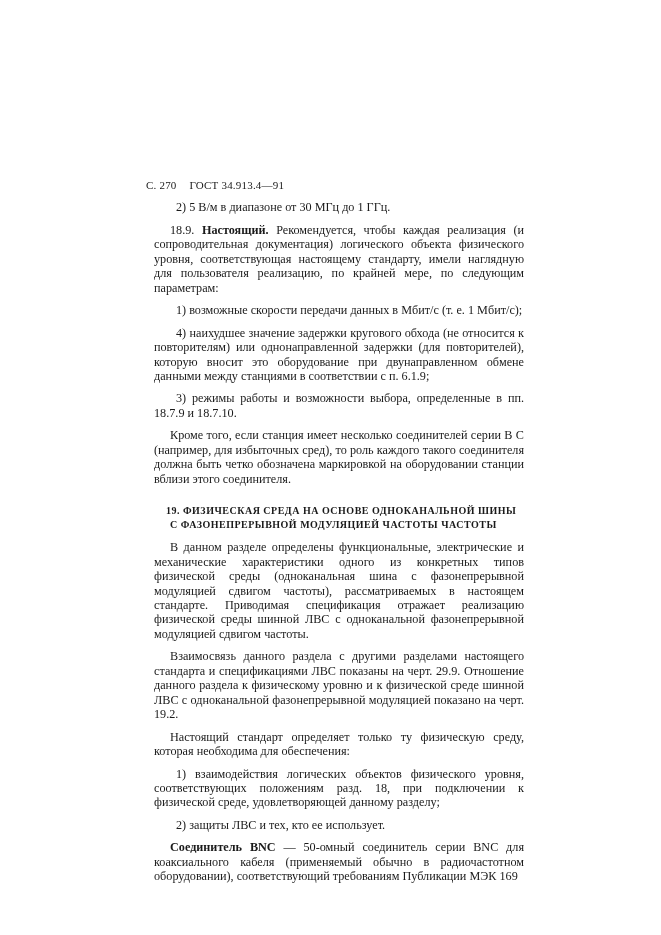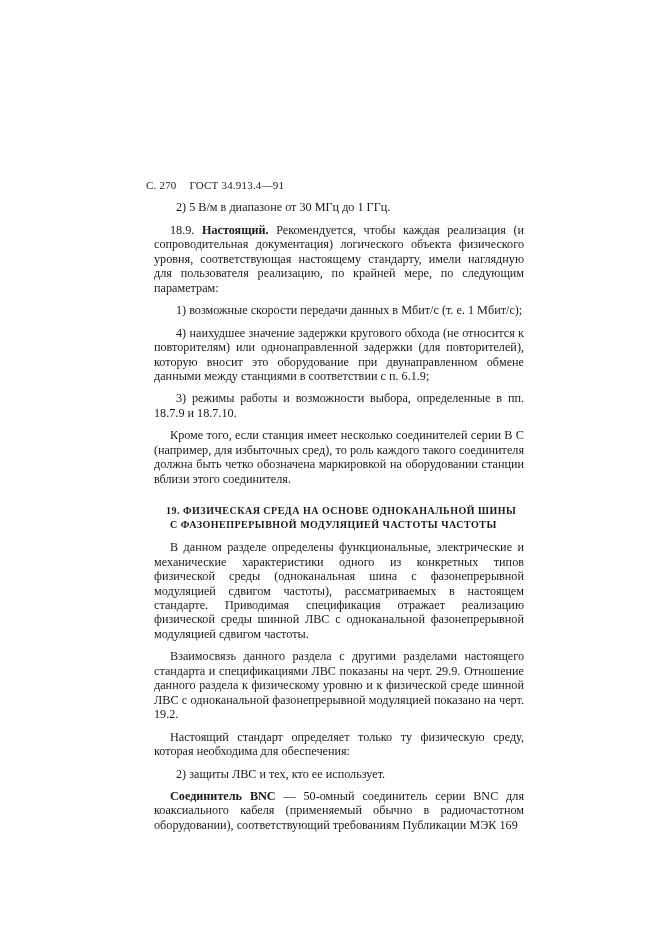--- a/index.html
+++ b/index.html
@@ -39,15 +39,16 @@
   <p class="ind gap">Кроме того, если станция имеет несколько соединителей серии В С (например, для избыточных сред), то роль каждого такого соединителя должна быть четко обозначена маркировкой на оборудовании станции вблизи этого соединителя.</p>
 
   <div class="section-title">
     <div>19. ФИЗИЧЕСКАЯ СРЕДА НА ОСНОВЕ ОДНОКАНАЛЬНОЙ ШИНЫ</div>
     <div>С ФАЗОНЕПРЕРЫВНОЙ МОДУЛЯЦИЕЙ ЧАСТОТЫ ЧАСТОТЫ</div>
   </div>
 
   <p class="ind">В данном разделе определены функциональные, электрические и механические характеристики одного из конкретных типов физической среды (одноканальная шина с фазонепрерывной модуляцией сдвигом частоты), рассматриваемых в настоящем стандарте. Приводимая спецификация отражает реализацию физической среды шинной ЛВС с одноканальной фазонепрерывной модуляцией сдвигом частоты.</p>
   <p class="ind gap">Взаимосвязь данного раздела с другими разделами настоящего стандарта и спецификациями ЛВС показаны на черт. 29.9. Отношение данного раздела к физическому уровню и к физической среде шинной ЛВС с одноканальной фазонепрерывной модуляцией показано на черт. 19.2.</p>
   <p class="ind">Настоящий стандарт определяет только ту физическую среду, которая необходима для обеспечения:</p>
+  <p class="ind2">1) взаимодействия логических объектов физического уровня, соответствующих положениям разд. 18, при подключении к физической среде, удовлетворяющей данному разделу;</p>
   <p class="ind2">2) защиты ЛВС и тех, кто ее использует.</p>
   <p class="ind gap"><b>Соединитель BNC</b> <span>— 50-омный соединитель серии BNC для коаксиального кабеля (применяемый обычно в радиочастотном оборудовании), соответствующий требованиям Публикации МЭК 169</span></p>
 </div>
 
 </body></html>

